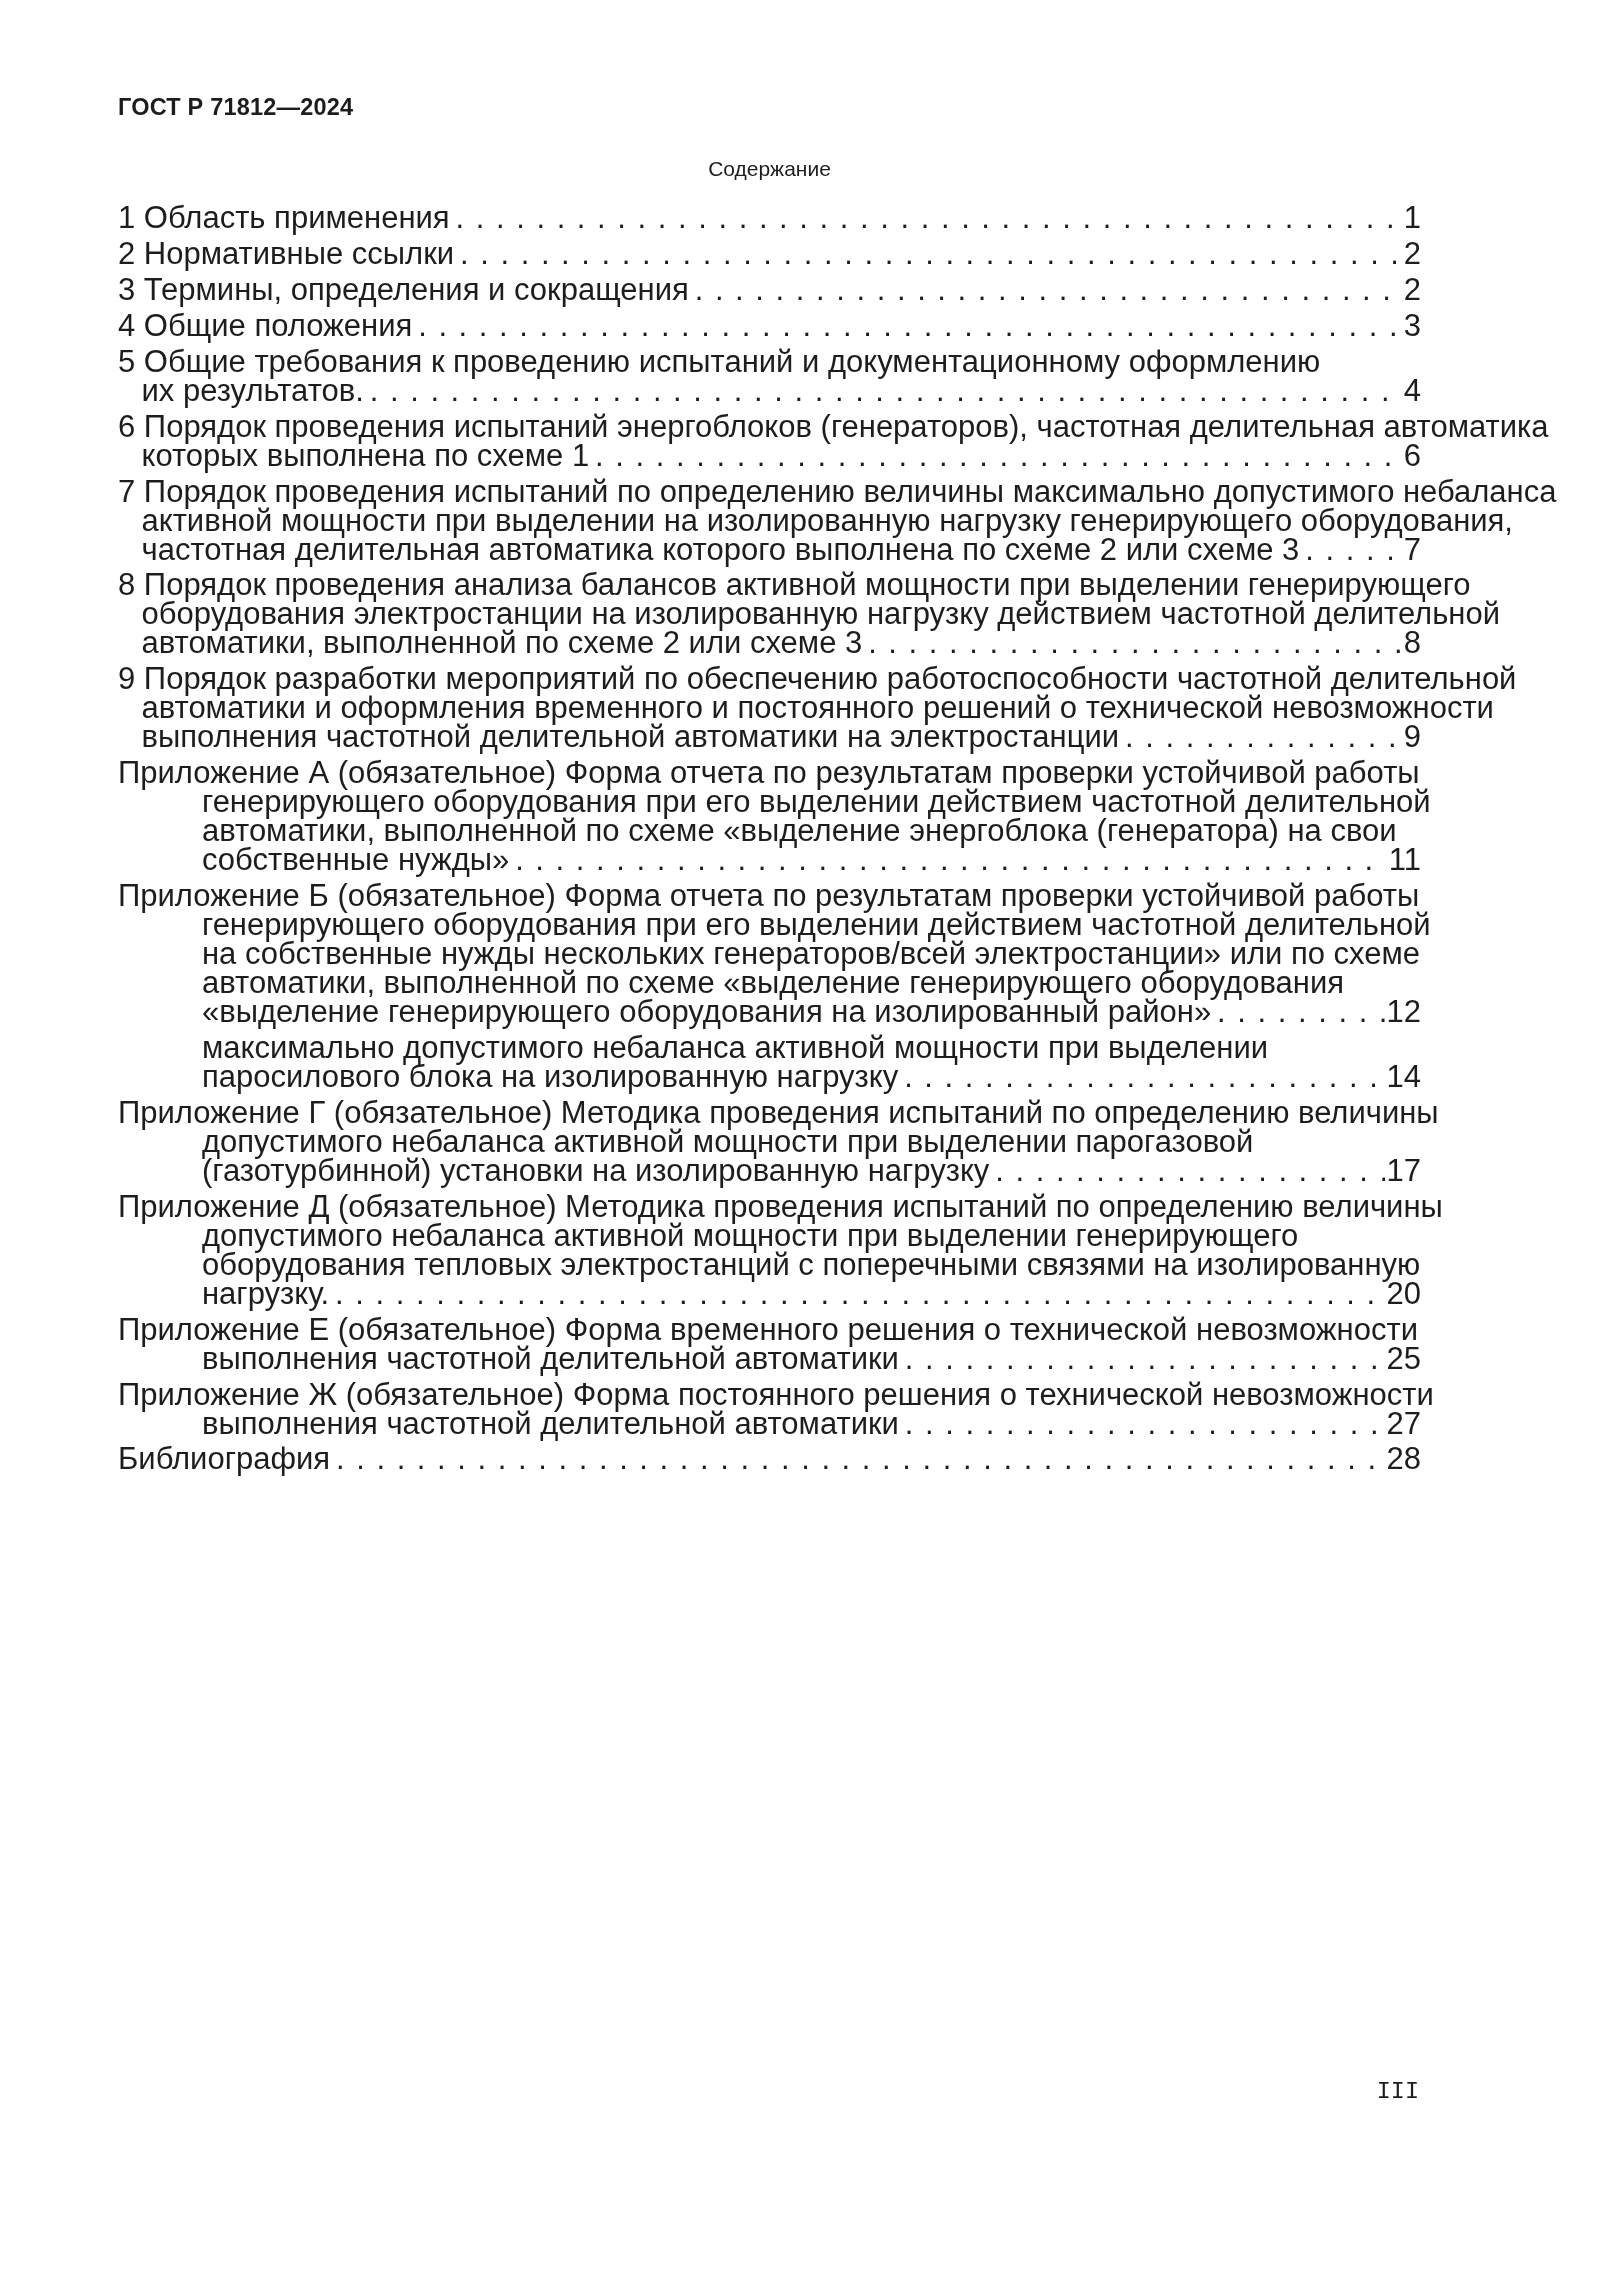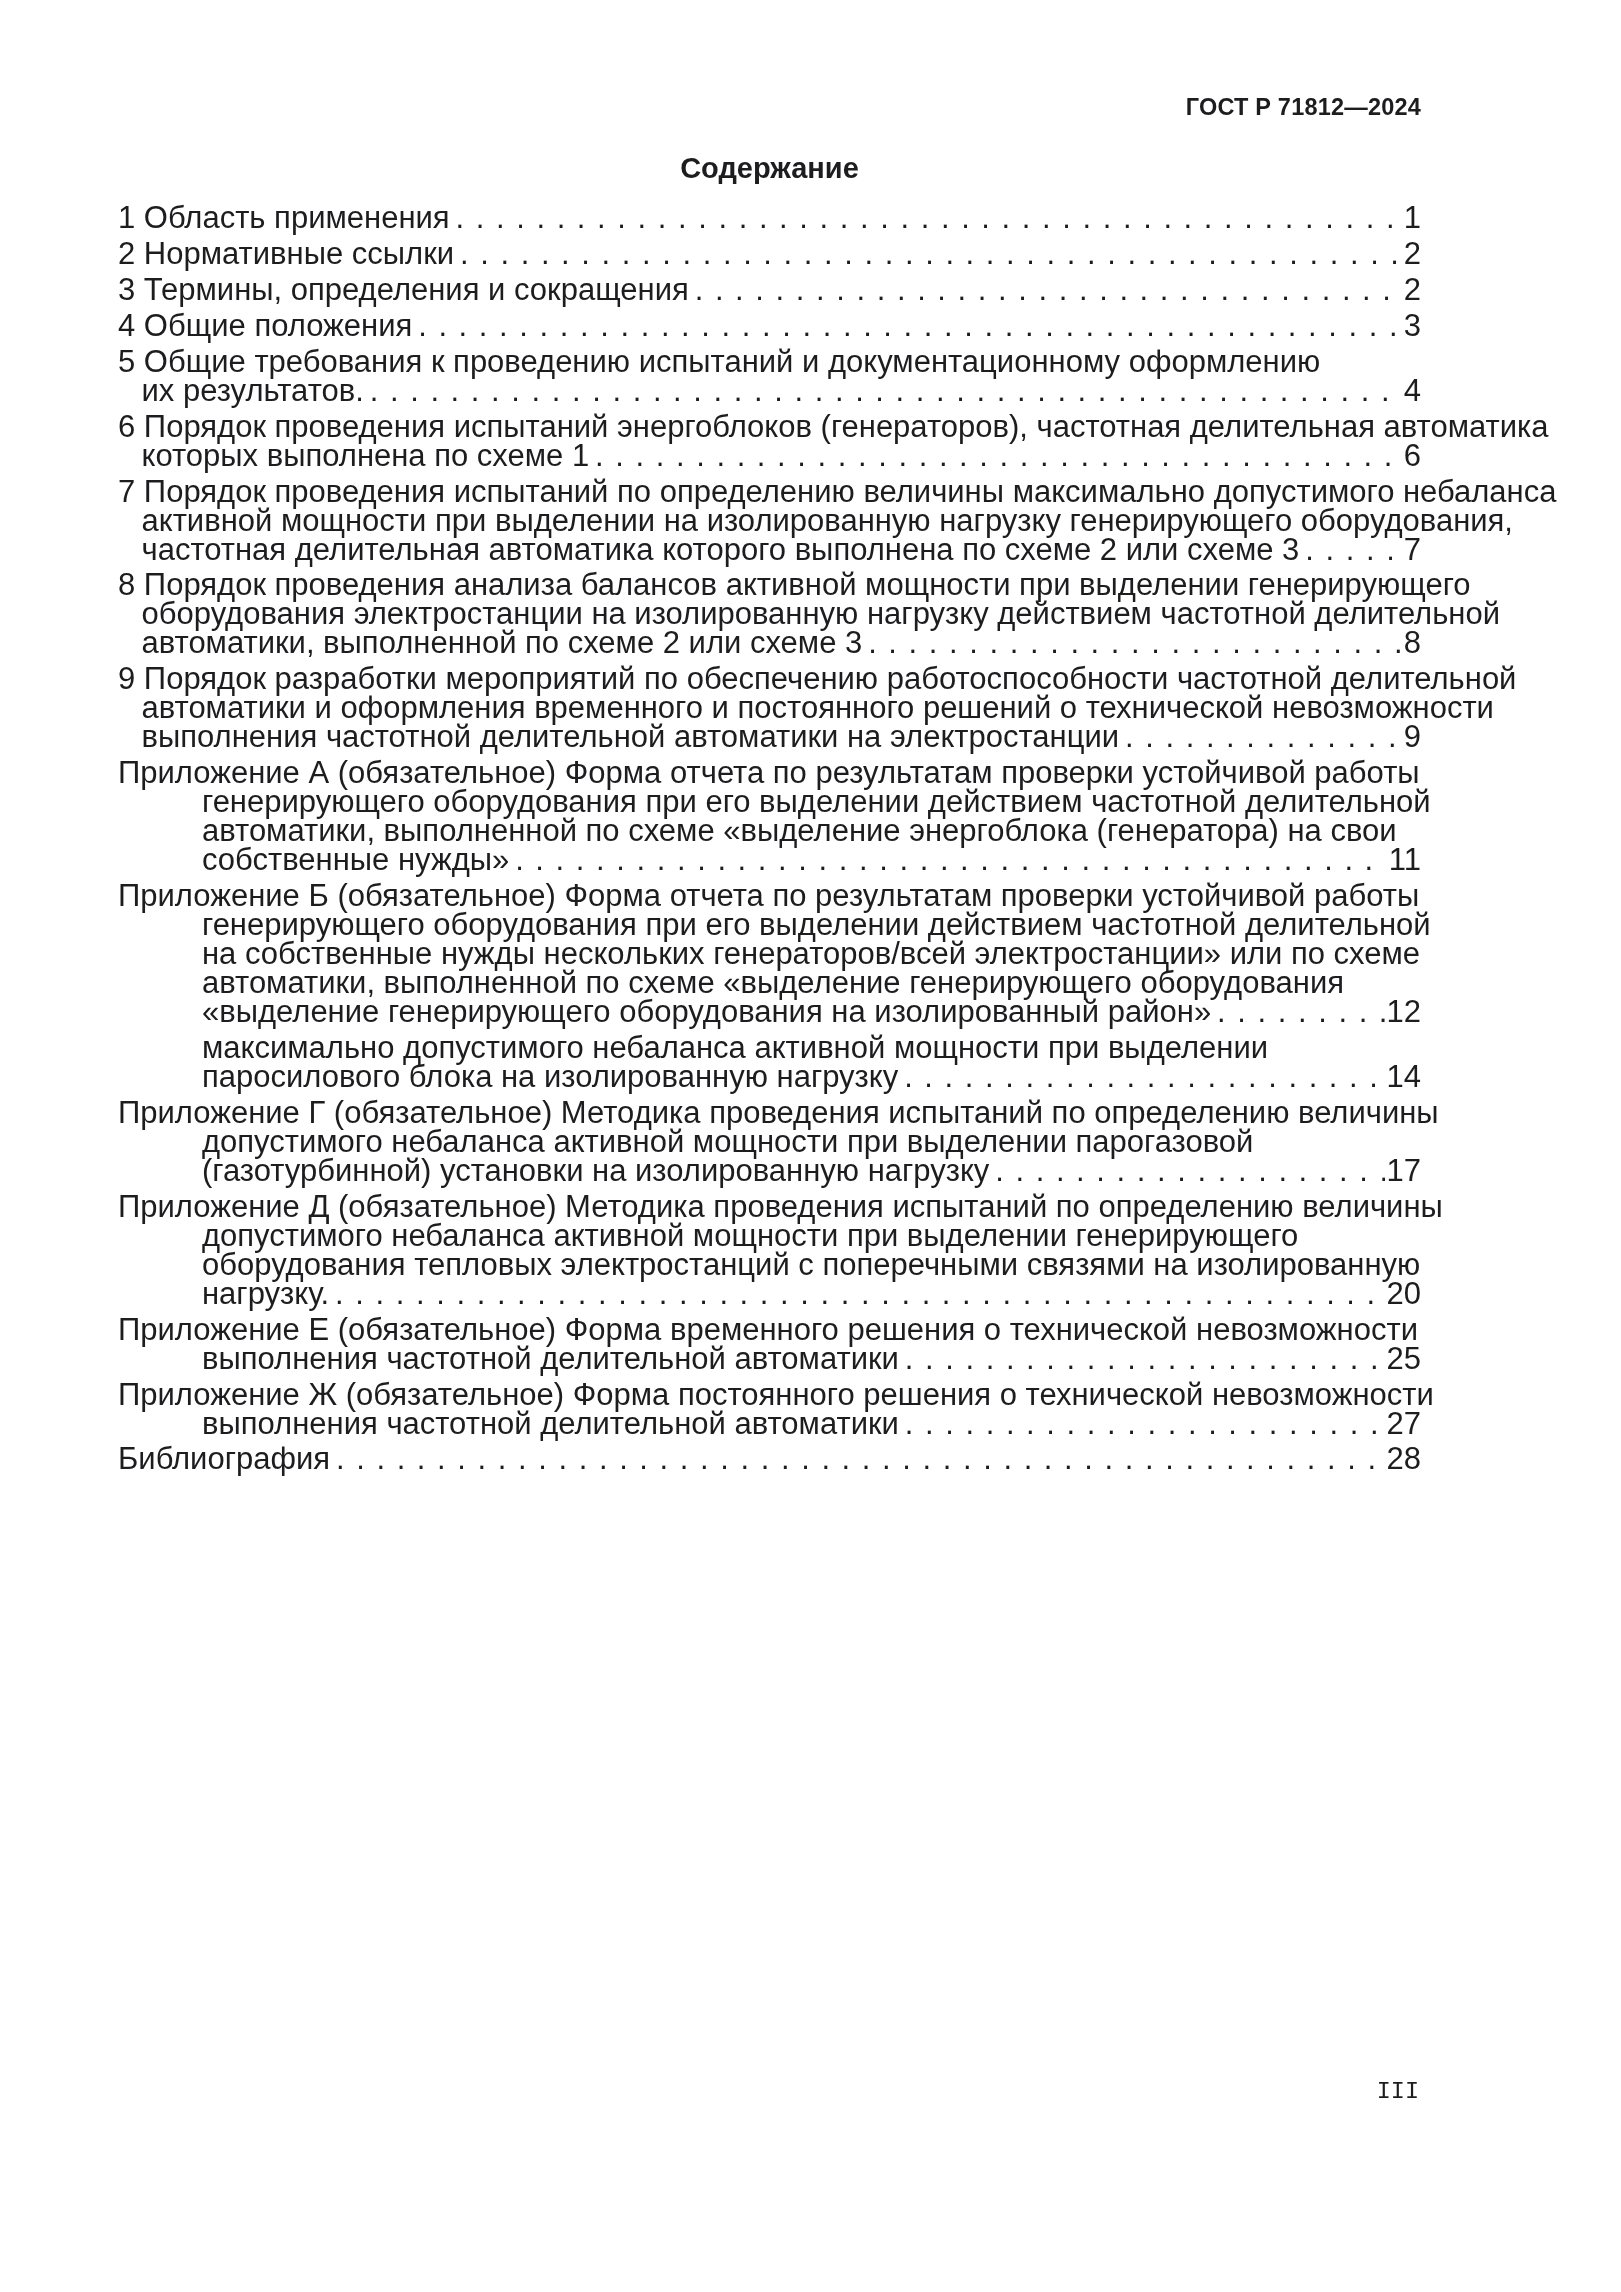--- a/index.html
+++ b/index.html
@@ -9,30 +9,29 @@
     position: relative;
     width: 1621px;
     height: 2293px;
     background: #ffffff;
     color: #1d1d1f;
     font-family: "Liberation Sans", "DejaVu Sans", sans-serif;
     padding: 95px 200px 0 118px;
     overflow: hidden;
   }
   .doc-header {
-    text-align: right;
     font-weight: bold;
     font-size: 23.5px;
     line-height: 25.5px;
     letter-spacing: 0.2px;
   }
   .doc-title {
     text-align: center;
-    font-weight: bold;
-    font-size: 29px;
+    font-weight: normal;
+    font-size: 21px;
     line-height: 37px;
     margin-top: 29px;
   }
   .toc {
     margin-top: 16.7px;
     font-size: 31px;
   }
   .toc-entry { margin-bottom: 6.9px; }
   .toc-line {
     line-height: 29px;

